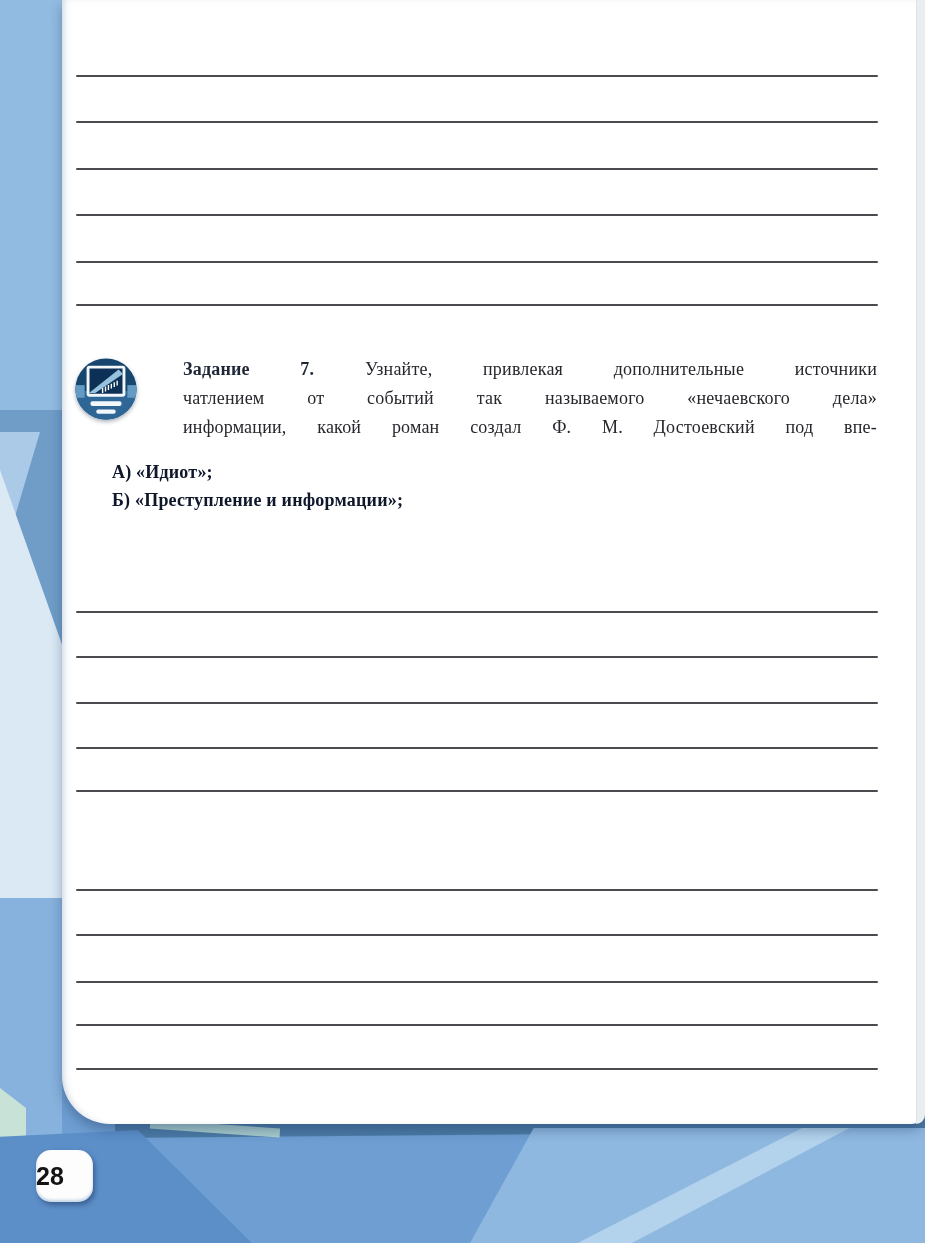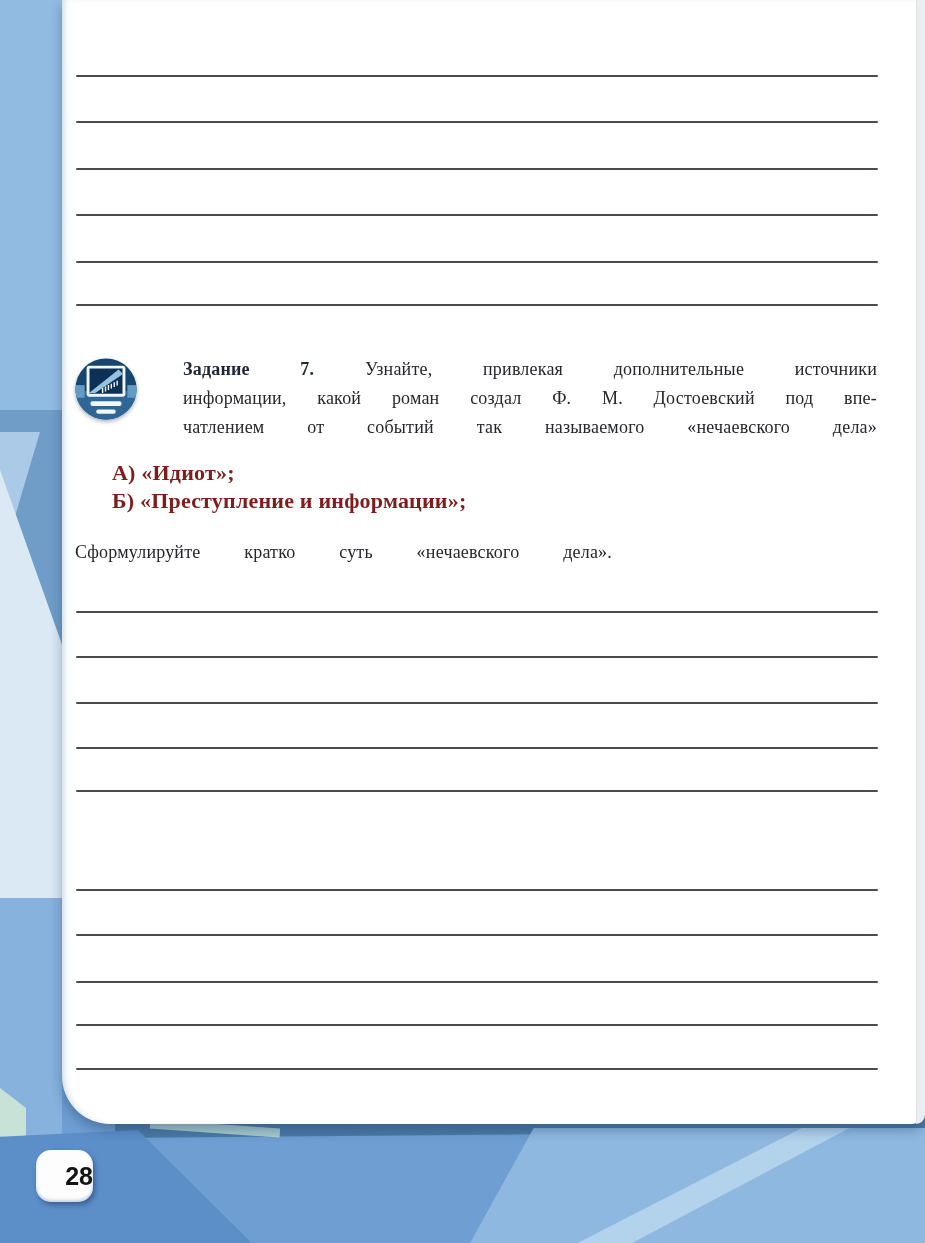--- a/index.html
+++ b/index.html
@@ -53,34 +53,34 @@
     filter:drop-shadow(0 2px 2px rgba(10,30,60,.35));}
   
   .statement{
     position:absolute;left:163px;top:355px;width:714px;
     font-size:18px;line-height:29px;color:#26272c;letter-spacing:.2px;
   }
   .jline{text-align:justify;text-align-last:justify;margin-left:20px;}
   .statement b, .bold{font-weight:700;color:#1e2636;}
   .options{
     position:absolute;left:112px;top:459px;
-    font-size:22px;line-height:27.5px;font-weight:700;color:#7f1d1d;letter-spacing:.2px;
+    font-size:18px;line-height:27.5px;font-weight:700;color:#0f172a;letter-spacing:.2px;
   }
   .prompt{
     position:absolute;font-size:18px;color:#26272c;letter-spacing:.2px;
     text-align:justify;text-align-last:justify;
   }
   .prompt-essence{left:75px;top:542px;width:537px;}
   .prompt-moral{left:75px;top:820px;width:678px;}
   
   .page-badge{
     position:absolute;left:36px;top:1150px;width:57px;height:52px;
     background:#fdfdfd;border-radius:15px;
     box-shadow:2px 3px 5px rgba(20,40,80,.45), inset 0 -2px 3px rgba(130,170,205,.5);
-    display:flex;align-items:center;justify-content:flex-end;
+    display:flex;align-items:center;justify-content:flex-start;
     font-family:"Liberation Sans","DejaVu Sans",sans-serif;
     font-weight:700;font-size:25px;color:#141414;
   }
 </style>
 </head>
 <body>
 
 <div class="canvas">
 
   <div class="bg-shape strip-top"></div>
@@ -134,28 +134,27 @@
       <rect x="15.5" y="11.5" width="37" height="29" rx="1.5" fill="#0d3156" stroke="#f2f7fb" stroke-width="3"></rect>
       <polygon points="47,14 51.5,18.5 23,38 16.5,38" fill="#96c2dd"></polygon>
       <path d="M30.5 33v5 M33.5 31.5v5 M36.5 30v5 M39.5 28.5v5 M42.5 27v5 M45.5 25.5v5" stroke="#ffffff" stroke-width="1.4"></path>
       <rect x="18" y="46.5" width="32" height="5" rx="2" fill="#f2f7fb"></rect>
       <rect x="24" y="55" width="20" height="4.5" rx="2" fill="#f2f7fb"></rect>
     </svg>
   </div>
 
   <div class="statement">
     <div class="jline"><b>Задание 7.</b> <span>Узнайте, привлекая дополнительные источники</span></div>
+    <div class="jline">чатлением от событий так называемого «нечаевского дела»</div>
     <div class="jline">информации, какой роман создал Ф. М. Достоевский под впе-</div>
-    <div class="jline">чатлением от событий так называемого «нечаевского дела»</div>
   </div>
 
   <div class="options">
     <div>А) «Идиот»;</div>
     <div>Б) «Преступление и информации»;</div>
   </div>
 
-  <div class="prompt prompt-essence">Сформулируйте кратко суть «нечаевского дела».</div>
 
   <div class="page-badge">
     <span>28</span>
   </div>
 
 </div>
 
 </body></html>

